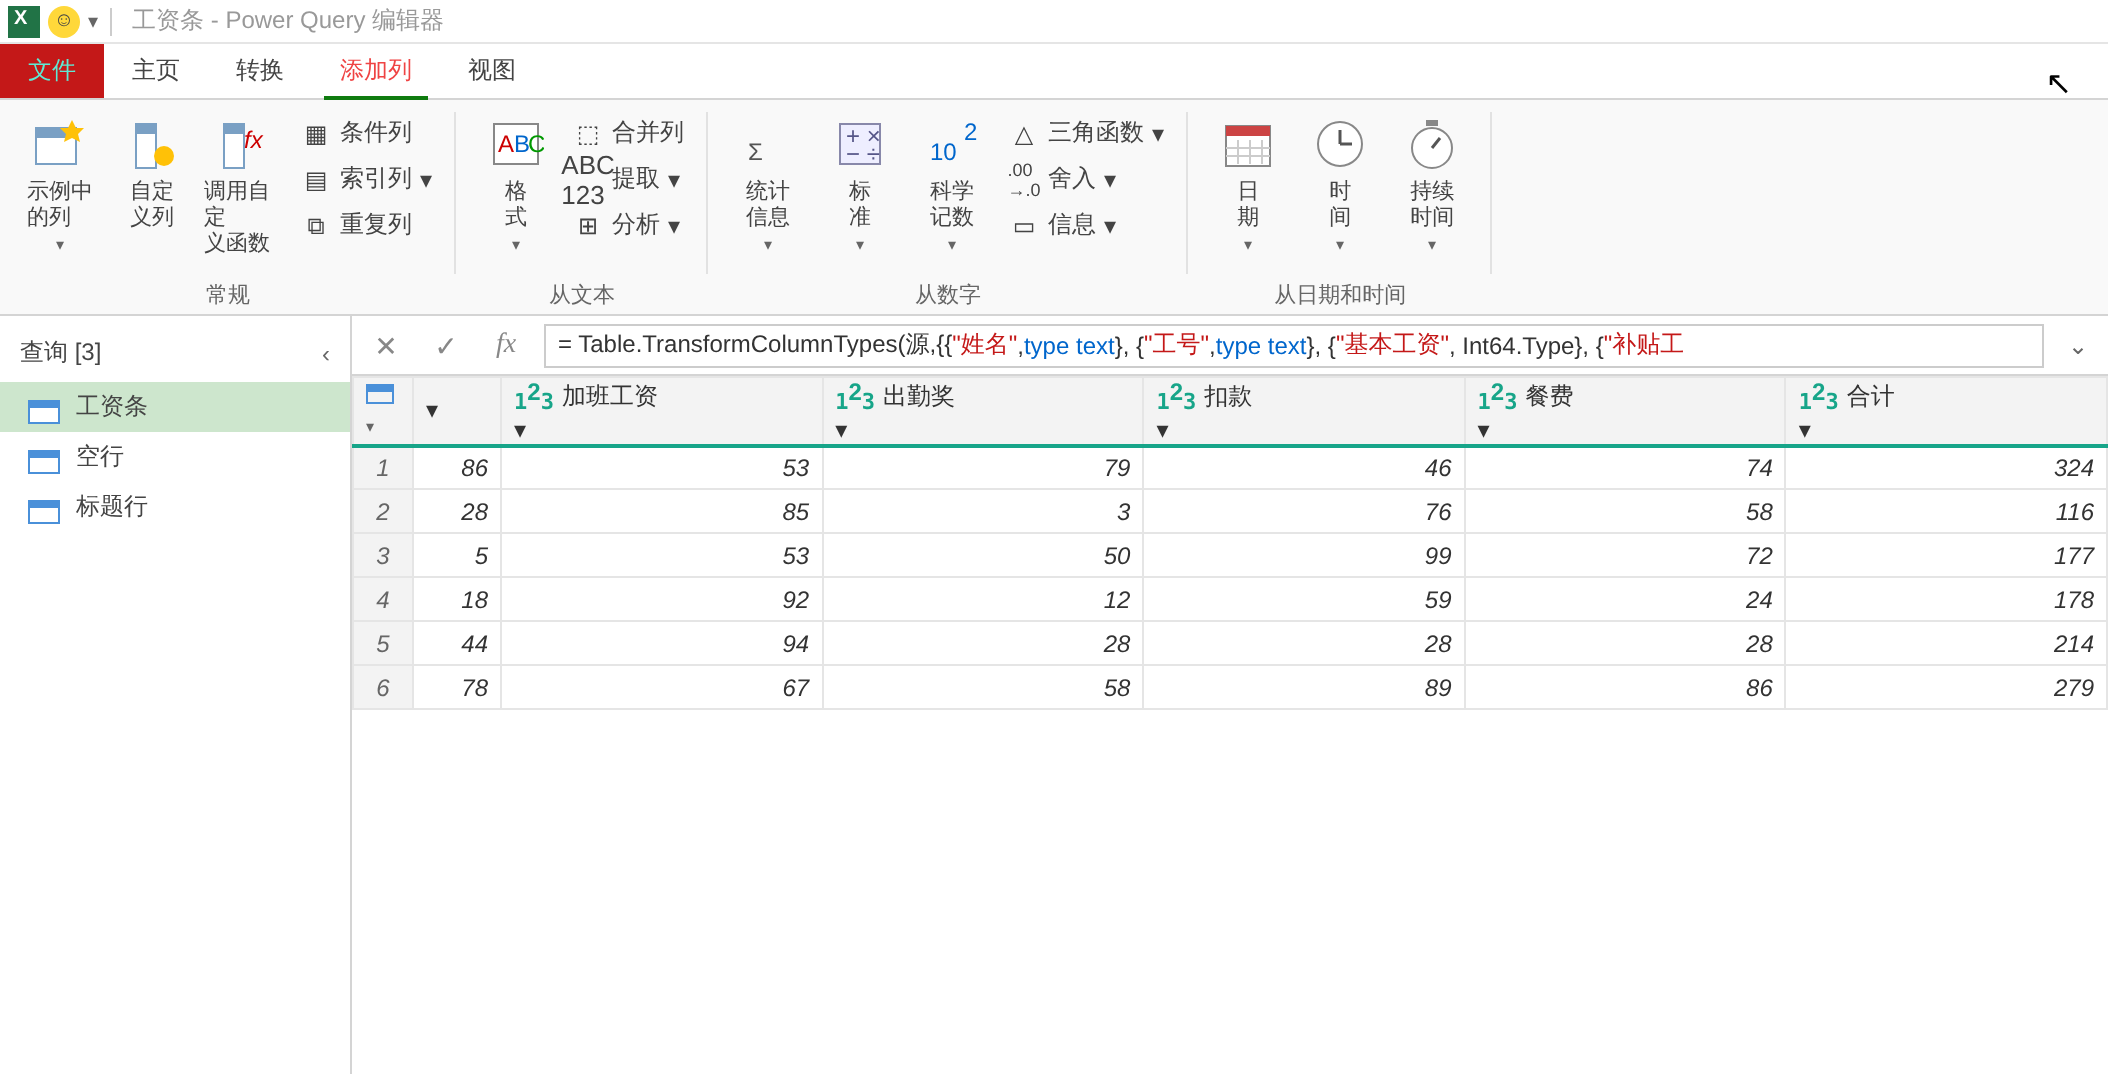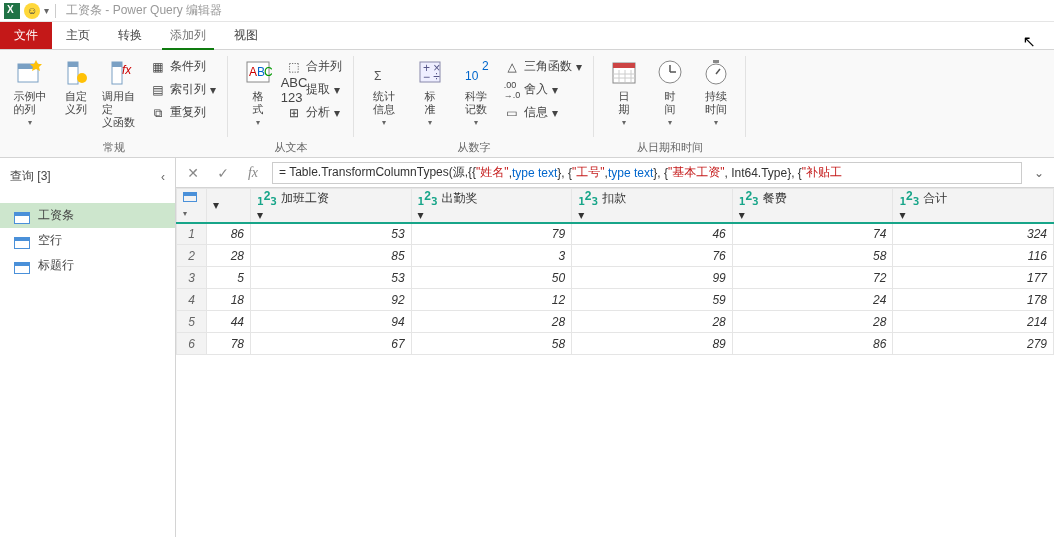--- a/index.html
+++ b/index.html
@@ -6,38 +6,38 @@
 body{background:#fff;color:#444;width:1054px;height:537px;overflow:hidden;position:relative}
 .titlebar{height:22px;background:#fff;border-bottom:1px solid #e5e5e5;display:flex;align-items:center;padding:0 4px;gap:4px}
 .titlebar .excel-ico{width:16px;height:16px;background:#217346;display:inline-block;position:relative}
 .titlebar .excel-ico:before{content:"X";color:#fff;font-size:10px;font-weight:bold;position:absolute;left:3px;top:1px}
 .titlebar .smiley{width:16px;height:16px;border-radius:50%;background:#ffd83a;display:inline-flex;align-items:center;justify-content:center;font-size:10px}
 .titlebar .qat-dd{font-size:10px;color:#666}
 .titlebar .sep{width:1px;height:14px;background:#ccc;margin:0 2px}
 .titlebar .title{color:#999;margin-left:4px}
 .tabs{height:28px;display:flex;align-items:stretch;border-bottom:1px solid #d4d4d4}
 .tab{padding:0 14px;display:flex;align-items:center;color:#444;cursor:pointer}
-.tab.file{background:#c41818;color:#ffffff}
-.tab.active{color:#737373;position:relative}
+.tab.file{background:#c41818;color:#5eead4}
+.tab.active{color:#ef4444;position:relative}
 .tab.active:after{content:"";position:absolute;bottom:-1px;left:6px;right:6px;height:2px;background:#0f7b0f}
 .ribbon{height:108px;display:flex;border-bottom:1px solid #d4d4d4;background:#f9f9f9}
 .group{display:flex;flex-direction:column;align-items:center;padding:4px 8px 0;position:relative}
 .group:after{content:"";position:absolute;right:0;top:6px;bottom:20px;width:1px;background:#e2e2e2}
 .group-label{font-size:11px;color:#666;margin-top:auto;padding:4px 0 2px}
 .btns{display:flex;gap:2px;flex:1}
 .bigbtn{display:flex;flex-direction:column;align-items:center;justify-content:flex-start;width:44px;padding:2px;cursor:pointer}
 .bigbtn .ico{width:32px;height:32px;display:flex;align-items:center;justify-content:center;margin-bottom:2px}
 .bigbtn .lbl{text-align:left;line-height:13px;font-size:11px}
 .bigbtn .dd{font-size:8px;color:#666;margin-top:2px}
 .smallstack{display:flex;flex-direction:column;gap:2px;justify-content:flex-start;padding-top:2px}
 .smallbtn{display:flex;align-items:center;gap:4px;padding:2px 4px;cursor:pointer;font-size:11px}
 .smallbtn .sico{width:16px;height:16px;display:inline-flex;align-items:center;justify-content:center}
 .main{display:flex;height:379px}
 .sidebar{width:176px;border-right:1px solid #d4d4d4;padding:6px 0;background:#fff}
-.sb-header{display:flex;justify-content:space-between;align-items:center;padding:4px 10px 18px;font-size:12px;color:#444}
+.sb-header{display:flex;justify-content:space-between;align-items:center;padding:4px 10px 6px;font-size:12px;color:#444}
 .sb-header .chev{color:#666;cursor:pointer}
 .query-item{display:flex;align-items:flex-end;gap:8px;padding:4px 14px;cursor:pointer}
 .query-item.active{background:#cde6cd}
 .query-item .tico{width:16px;height:12px;border:1px solid #4a90d9;position:relative;background:#fff}
 .query-item .tico:before{content:"";position:absolute;top:0;left:0;right:0;height:3px;background:#4a90d9}
 .content{flex:1;display:flex;flex-direction:column;overflow:hidden}
 .formulabar{height:30px;display:flex;align-items:center;border-bottom:1px solid #d4d4d4;padding:0 6px;gap:8px;background:#fff}
 .fb-btn{width:22px;height:22px;display:flex;align-items:center;justify-content:center;color:#888;cursor:pointer;font-size:14px}
 .fx{font-style:italic;font-family:"Times New Roman",serif}
 .formula-input{flex:1;border:1px solid #ccc;height:22px;padding:0 6px;font-family:Consolas,monospace;font-size:12px;color:#333;background:#fff;display:flex;align-items:center;overflow:hidden;white-space:nowrap}

